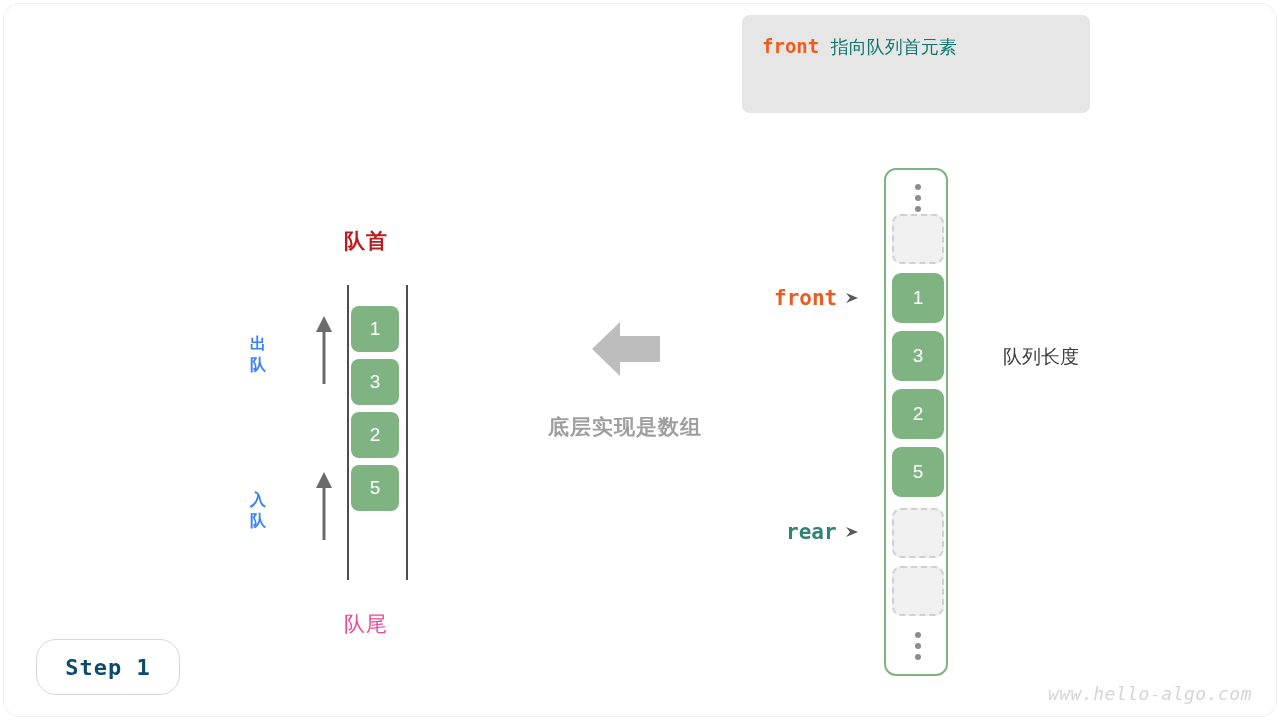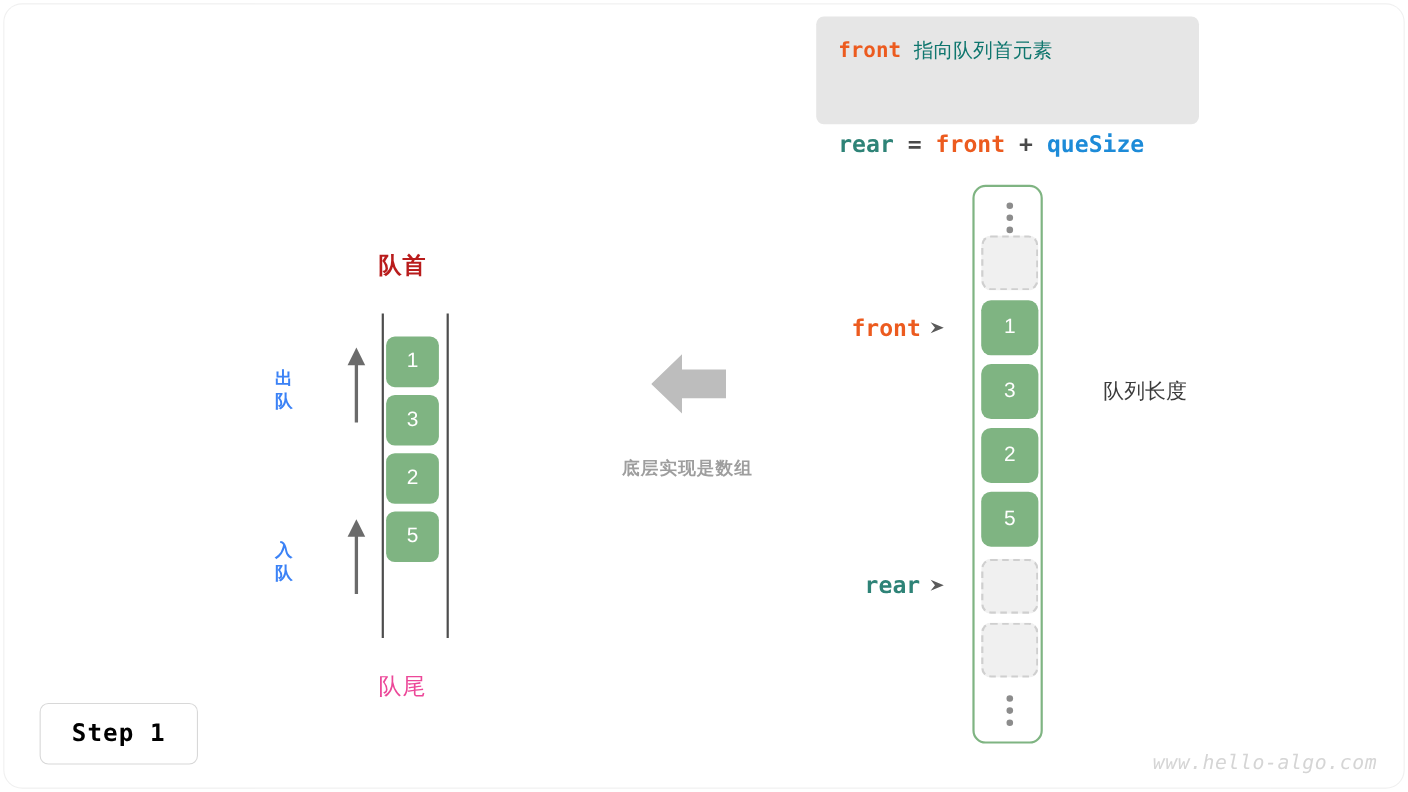--- a/index.html
+++ b/index.html
@@ -144,21 +144,21 @@
     top: 320px;
     width: 68px;
     height: 58px;
   }
   #center-note {
     position: absolute;
     left: 527px;
     top: 410px;
     width: 196px;
     text-align: center;
-    font-size: 16px;
+    font-size: 21px;
     font-weight: bold;
     color: #9e9e9e;
     line-height: 34px;
     letter-spacing: 1px;
   }
 
   
   #array-box {
     position: absolute;
     left: 884px;
@@ -248,30 +248,30 @@
   }
 
   
   #step-badge {
     position: absolute;
     left: 36px;
     top: 639px;
     width: 144px;
     height: 56px;
     border: 1.5px solid #d8d8d8;
-    border-radius: 8px;
+    border-radius: 20px;
     background: #ffffff;
     box-sizing: border-box;
     display: flex;
     align-items: center;
     justify-content: center;
     font-family: "DejaVu Sans Mono", "Liberation Mono", monospace;
     font-size: 22px;
     font-weight: bold;
-    color: #000000;
+    color: #0c4a6e;
     letter-spacing: 1px;
   }
   #watermark {
     position: absolute;
     right: 28px;
     bottom: 16px;
     font-family: "DejaVu Sans Mono", "Liberation Mono", monospace;
     font-size: 18px;
     color: #d5d5d5;
     letter-spacing: 0.5px;
@@ -284,27 +284,20 @@
 <div id="canvas">
   <div id="card-frame"></div>
 
   <div id="info-box">
     <div class="info-line">
       <span class="kw-front">front</span>
       <span class="cn">指向队列首元素</span>
     </div>
   </div>
 
-  <div id="formula">
-    <span class="kw-rear">rear</span>
-    <span class="op">=</span>
-    <span class="kw-front">front</span>
-    <span class="op">+</span>
-    <span class="kw-size">queSize</span>
-  </div>
 
   <div id="label-queue-head">队首</div>
   <div id="label-queue-tail">队尾</div>
 
   <div class="rail" id="rail-left"></div>
   <div class="rail" id="rail-right"></div>
 
   <div class="queue-cell" style="top:306px">1</div>
   <div class="queue-cell" style="top:359px">3</div>
   <div class="queue-cell" style="top:412px">2</div>

